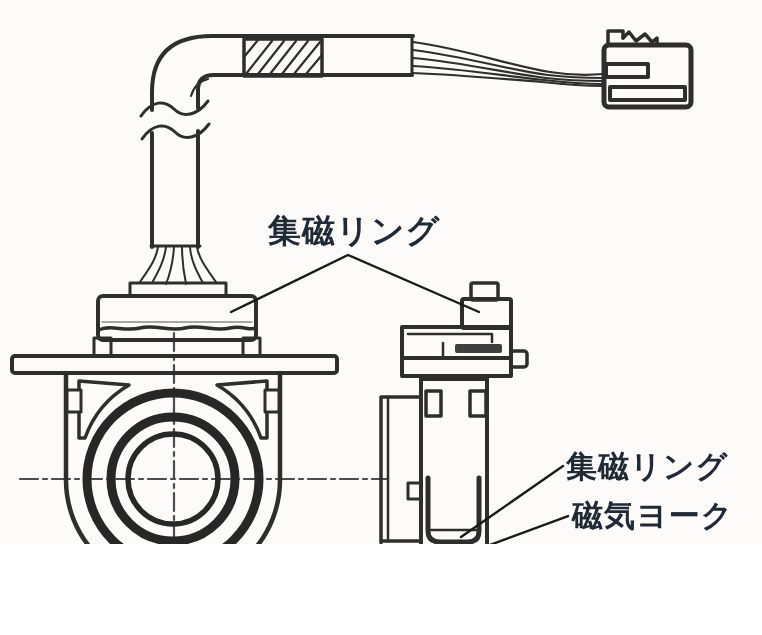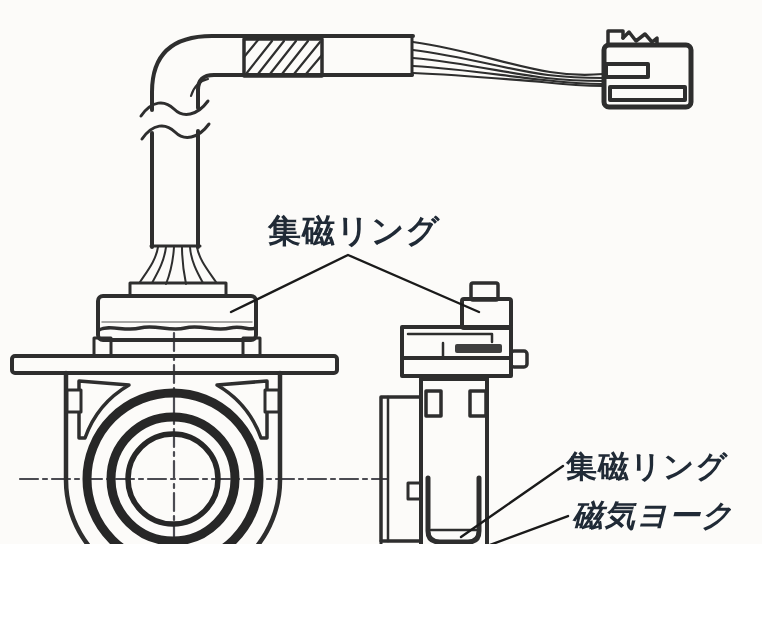--- a/index.html
+++ b/index.html
@@ -14,21 +14,21 @@
   .diagram-label{
     position:absolute;
     color:#202a36;
     font-weight:600;
     white-space:nowrap;
     letter-spacing:1px;
     line-height:1;
   }
   .lbl-flux{left:268px;top:214px;font-size:33px;}
   .lbl-magnet{left:566px;top:451px;font-size:31px;}
-  .lbl-yoke{left:572px;top:500px;font-size:31px;font-style:italic;}
+  .lbl-yoke{left:572px;top:500px;font-size:31px;}
 </style>
 </head>
 <body>
 
 <div class="stage">
 
   <svg width="762" height="635" viewBox="0 0 762 635">
     <g fill="none" stroke="#2e2e2e" stroke-linecap="round" stroke-linejoin="round">
 
       <g>

